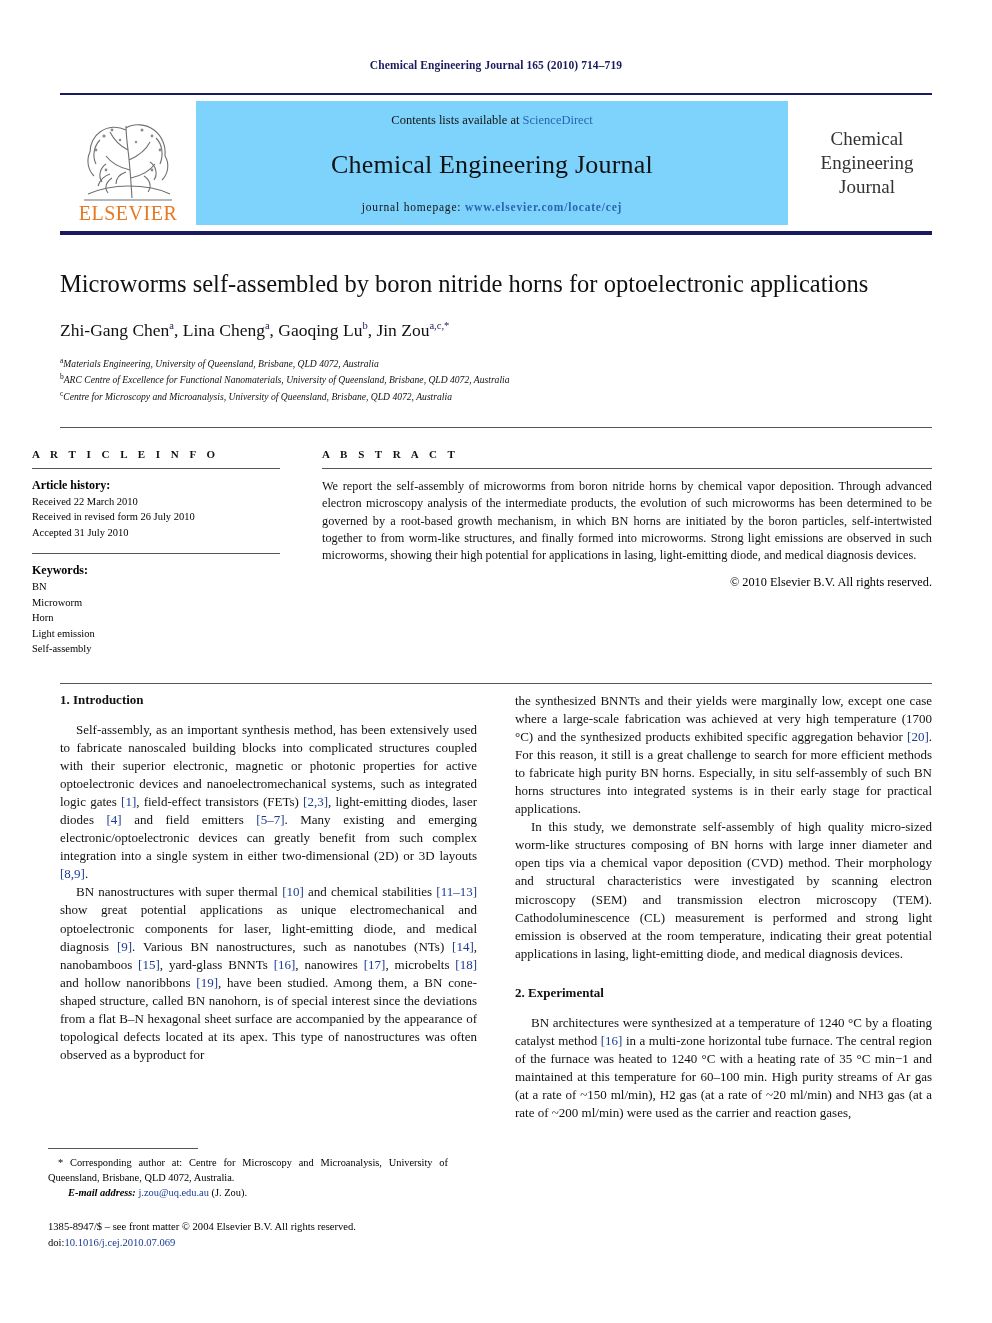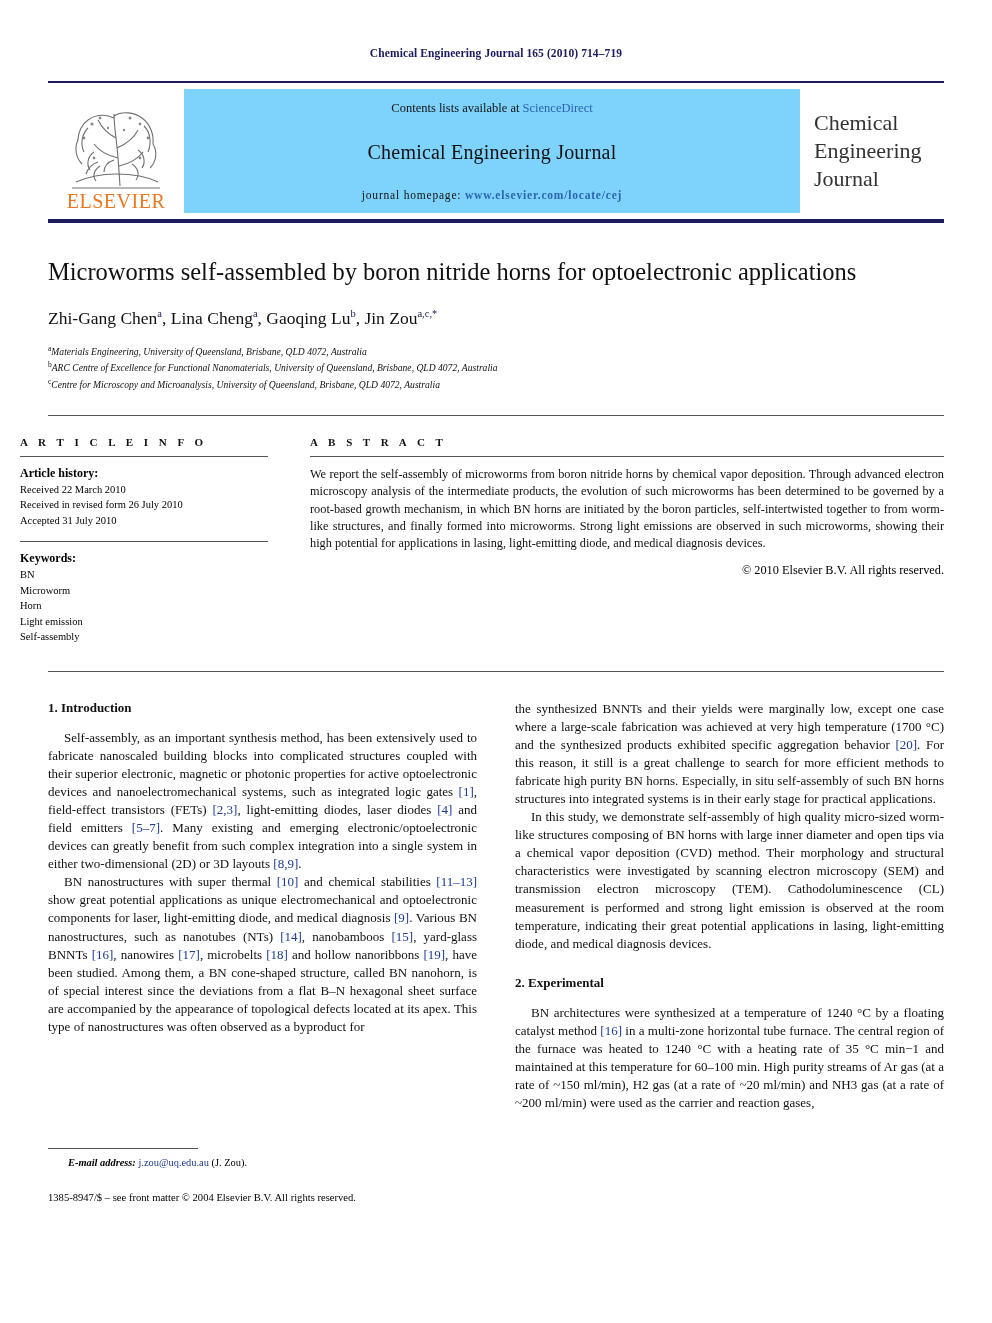--- a/index.html
+++ b/index.html
@@ -13,21 +13,21 @@
     font-family: "Liberation Serif", "DejaVu Serif", serif;
     color: #000000;
     position: relative;
     overflow: hidden;
   }
   .page {
     position: relative;
     width: 992px;
     height: 1323px;
     box-sizing: border-box;
-    padding: 0;
+    padding: 12px;
   }
 
   
   .runhead {
     text-align: center;
     font-size: 11.5px;
     font-weight: bold;
     color: #1a1a5e;
     padding-top: 47px;
     letter-spacing: 0.1px;
@@ -73,43 +73,44 @@
     padding: 12px 0 12px 0;
   }
   .contents-line {
     font-size: 12.5px;
     color: #111;
   }
   .contents-line .sd {
     color: #2b63b0;
   }
   .journal-title {
-    font-size: 20px;
+    font-size: 26px;
     color: #111;
     letter-spacing: 0.2px;
   }
   .homepage-line {
     font-size: 11.5px;
     letter-spacing: 0.8px;
     color: #111;
   }
   .homepage-line .url {
     color: #2b63b0;
     font-weight: bold;
   }
   .cover-cell {
     width: 130px;
     flex: 0 0 130px;
     display: flex;
     flex-direction: column;
     justify-content: center;
     padding-left: 14px;
-    font-size: 22px;
+    font-size: 19px;
     line-height: 1.28;
     color: #333;
+    align-items: center;
   }
   .rule-strong {
     margin: 6px 48px 0 48px;
     border-top: 4px solid #1a1a5e;
   }
 
   
   .titleblock {
     margin: 34px 48px 0 48px;
   }
@@ -191,21 +192,21 @@
     margin-top: 10px;
   }
 
   .rule-thin2 {
     margin: 26px 48px 0 48px;
     border-top: 1px solid #555;
   }
 
   
   .body-cols {
-    margin: 28px 48px 0 48px;
+    margin: 8px 48px 0 48px;
     display: flex;
     gap: 38px;
   }
   .bcol {
     flex: 1 1 0;
     width: 0;
   }
   h2.sec {
     font-size: 13px;
     font-weight: bold;
@@ -383,24 +384,26 @@
       <p class="para">In this study, we demonstrate self-assembly of high quality micro-sized worm-like structures composing of BN horns with large inner diameter and open tips via a chemical vapor deposition (CVD) method. Their morphology and structural characteristics were investigated by scanning electron microscopy (SEM) and transmission electron microscopy (TEM). Cathodoluminescence (CL) measurement is performed and strong light emission is observed at the room temperature, indicating their great potential applications in lasing, light-emitting diode, and medical diagnosis devices.</p>
       <h2 class="sec spaced">2.  Experimental</h2>
       <p class="para">BN architectures were synthesized at a temperature of 1240 °C by a floating catalyst method <span class="ref">[16]</span> in a multi-zone horizontal tube furnace. The central region of the furnace was heated to 1240 °C with a heating rate of 35 °C min−1 and maintained at this temperature for 60–100 min. High purity streams of Ar gas (at a rate of ~150 ml/min), H2 gas (at a rate of ~20 ml/min) and NH3 gas (at a rate of ~200 ml/min) were used as the carrier and reaction gases,</p>
     </div>
 
   </div>
 
   <div class="footnote-area">
     <div class="fn-rule"></div>
     <div class="fn-text">
+      <span style="margin-left:10px">* Corresponding author at: Centre for Microscopy and Microanalysis, University of Queensland, Brisbane, QLD 4072, Australia.</span>
       <div style="margin-left:20px">
         <span class="fn-email-label">E-mail address:</span>
         <span class="fn-mail">j.zou@uq.edu.au</span>
         <span>(J. Zou).</span>
       </div>
     </div>
     <div class="issn-block">
       <div>1385-8947/$ – see front matter © 2004 Elsevier B.V. All rights reserved.</div>
+      <div><span>doi:</span><span class="doi-link">10.1016/j.cej.2010.07.069</span></div>
     </div>
   </div>
 
 </div>
 
 </body></html>

